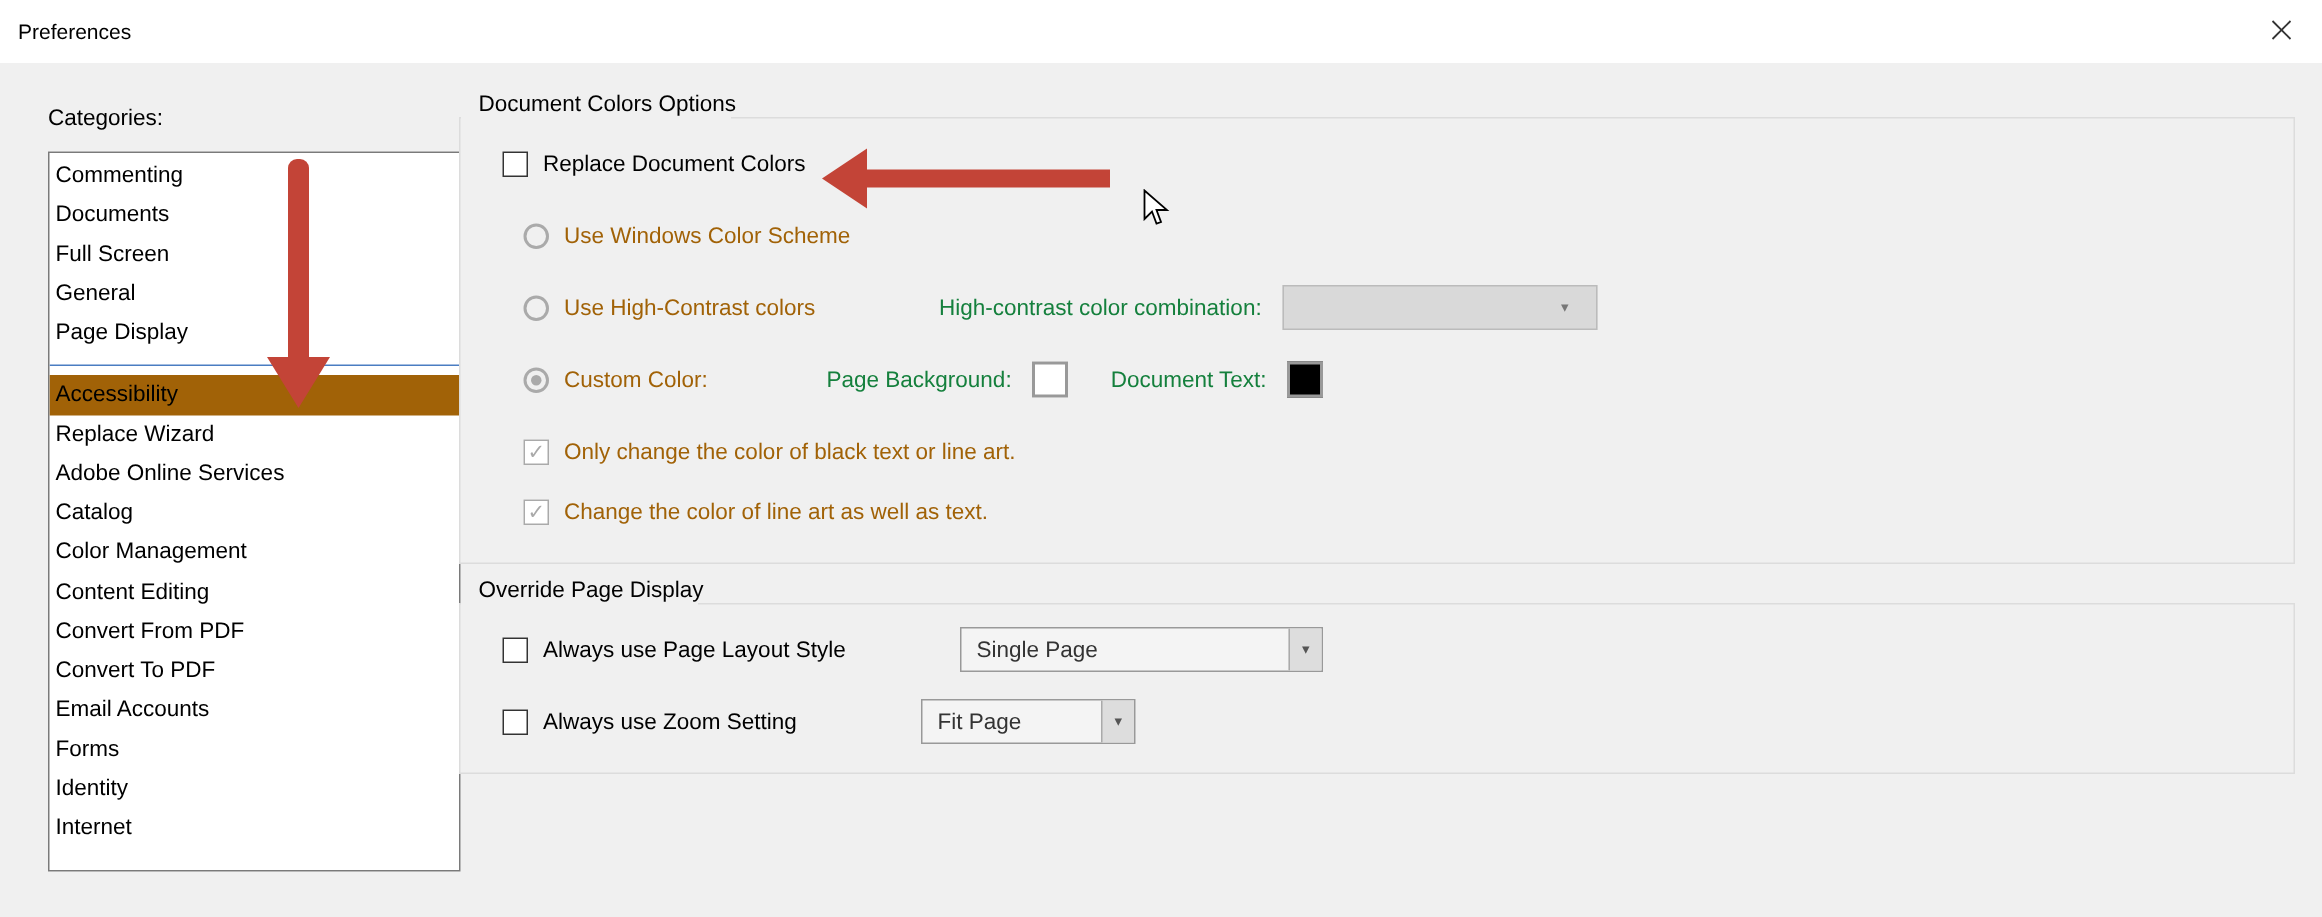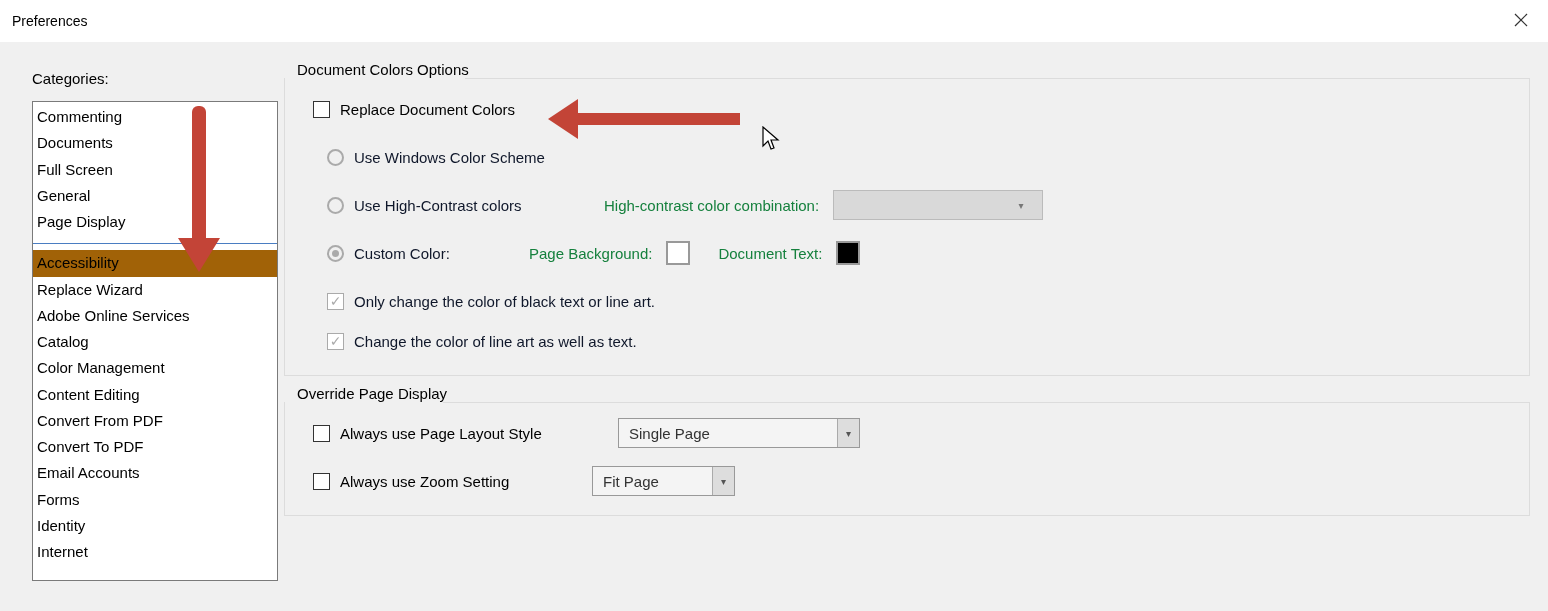--- a/index.html
+++ b/index.html
@@ -2,46 +2,46 @@
 <html><head>
   <meta charset="utf-8">
   <style>
     * { margin: 0; padding: 0; box-sizing: border-box; font-family: "Segoe UI", Arial, sans-serif; }
     body { background: #f0f0f0; width: 1548px; height: 611px; overflow: hidden; position: relative; font-size: 15px; color: #000; }
     
     .titlebar { height: 42px; background: #fff; display: flex; align-items: center; padding: 0 12px; font-size: 14px; }
     .titlebar-title { flex: 1; }
     .close-x { font-size: 18px; color: #333; cursor: pointer; padding: 4px 8px; }
     
-    .main-area { display: flex; padding: 28px 18px 0 32px; gap: 4px; }
+    .main-area { display: flex; padding: 28px 18px 0 32px; gap: 26px; }
     
     .left-col { width: 248px; flex-shrink: 0; }
     .cat-label { font-size: 15px; margin-bottom: 14px; }
-    .cat-listbox { width: 246px; height: 480px; border: 1px solid #7a7a7a; background: #fff; overflow-y: scroll; padding: 2px 0; }
+    .cat-listbox { width: 275px; height: 480px; border: 1px solid #7a7a7a; background: #fff; overflow-y: scroll; padding: 2px 0; }
     .cat-item { padding: 3px 4px; cursor: pointer; font-size: 15px; line-height: 1.35; }
     .cat-item.selected { background: #a16207; }
     .cat-sep { border-top: 1px solid #4a7dc2; margin: 8px 0 6px 0; }
     
     .right-col { flex: 1; }
     
     .group { border: 1px solid #dcdcdc; background: #f0f0f0; margin-bottom: 18px; padding: 0 0 18px 0; position: relative; }
     .group legend { position: relative; top: -9px; left: 8px; background: #f0f0f0; padding: 0 4px; font-size: 15px; }
     .group-body { padding: 6px 28px 0 28px; }
     
     .row { display: flex; align-items: center; min-height: 32px; margin-bottom: 16px; }
     .indent { padding-left: 14px; }
     
     .chk { width: 17px; height: 17px; border: 1px solid #333; background: #fff; margin-right: 10px; display: inline-flex; align-items: center; justify-content: center; flex-shrink: 0; }
     .chk.disabled { border-color: #aaa; }
     .chk.disabled.checked::after { content: "✓"; color: #aaa; font-size: 14px; line-height: 1; }
     
     .rdo { width: 17px; height: 17px; border: 2px solid #aaa; border-radius: 50%; margin-right: 10px; display: inline-flex; align-items: center; justify-content: center; flex-shrink: 0; }
     .rdo.checked::after { content: ""; width: 7px; height: 7px; background: #aaa; border-radius: 50%; }
     
-    .lbl-disabled { color: #0f172a; }
+    .lbl-disabled { color: #a16207; }
     
     .combo { border: 1px solid #bbb; background: #d9d9d9; height: 30px; display: inline-flex; align-items: center; padding: 0 10px; color: #999; }
     .combo.enabled { background: #f4f4f4; color: #333; border-color: #999; }
     .combo-val { flex: 1; }
     .combo-arrow { width: 22px; text-align: center; color: #777; font-size: 10px; }
     .combo-arrow-box { width: 22px; height: 100%; background: #ddd; border-left: 1px solid #aaa; display: flex; align-items: center; justify-content: center; font-size: 10px; color: #555; margin-left: 8px; margin-right: -10px; }
     
     .swatch { width: 24px; height: 24px; border: 2px solid #999; }
     .swatch.white { background: #fff; }
     .swatch.black { background: #000; }

